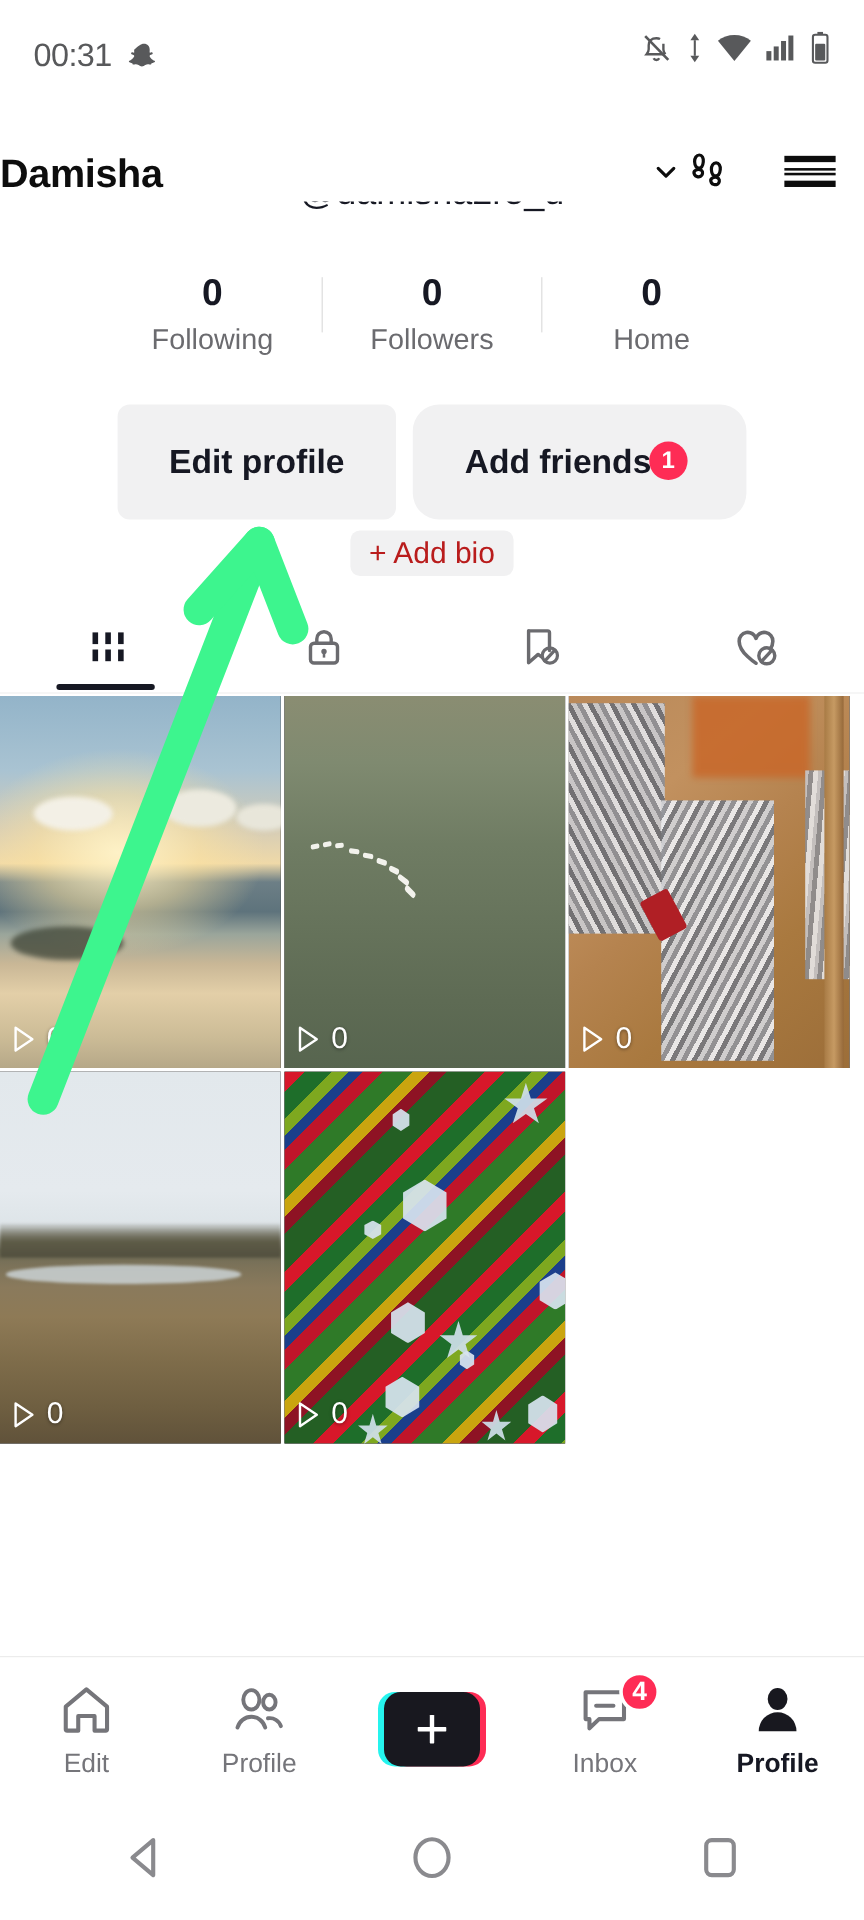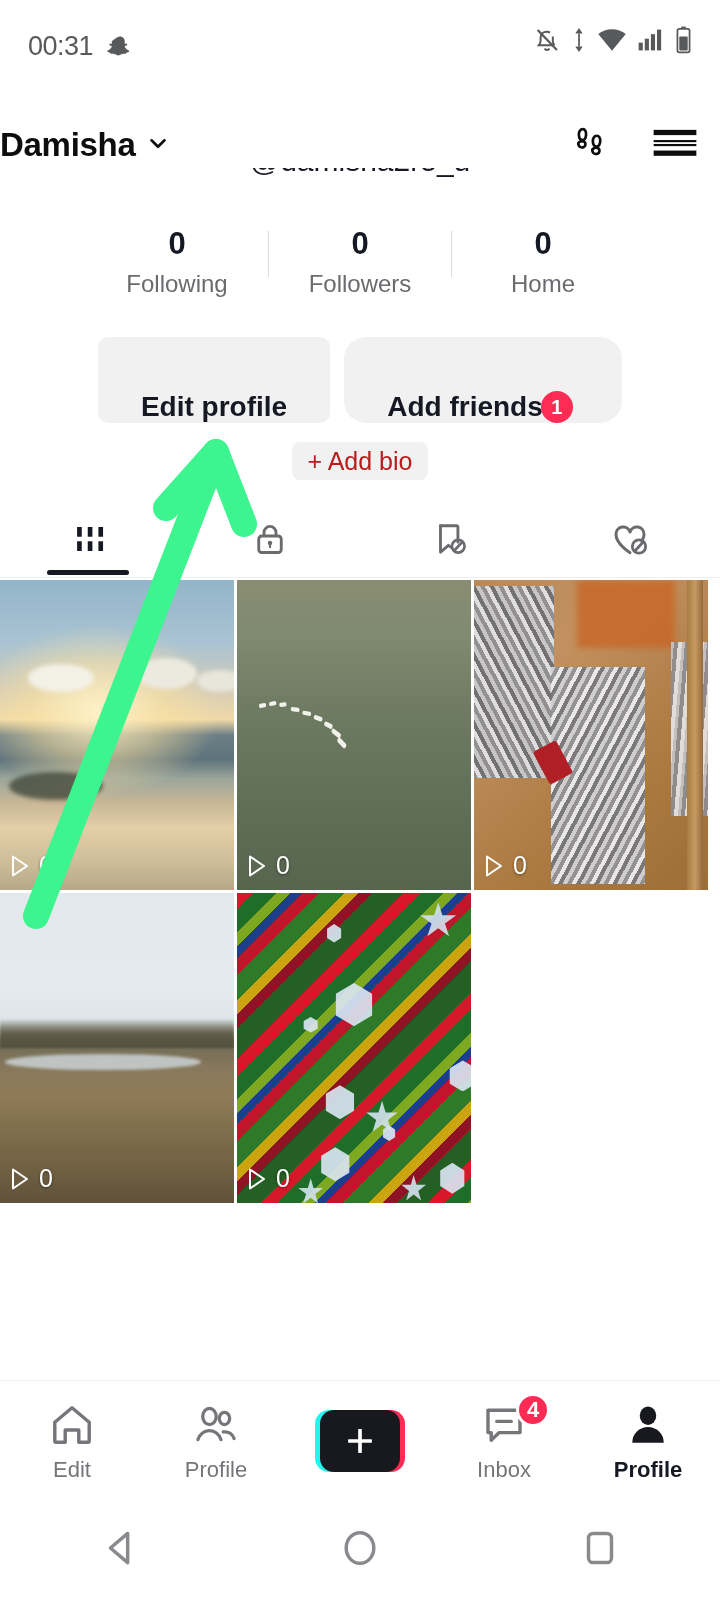--- a/index.html
+++ b/index.html
@@ -22,21 +22,21 @@
   .sb-right { display: flex; align-items: center; gap: 11px; }
   .sb-ico { display: block; }
 
   
   .appheader {
     position: absolute; top: 108px; left: 0; width: 720px; height: 74px;
     display: flex; align-items: center;
   }
   .hdr-title-wrap {
     position: absolute; left: 0; width: 568px; display: flex;
-    align-items: center; justify-content: flex-start; gap: 10px;
+    align-items: center; justify-content: space-between; gap: 10px;
   }
   .hdr-title { font-size: 33px; font-weight: bold; color: #0d0d0d; letter-spacing: -0.3px; }
   .hdr-right { position: absolute; right: 22px; display: flex; align-items: center; gap: 40px; }
 
   
   .username-clip {
     position: absolute; top: 168px; left: 0; width: 720px; height: 24px;
     overflow: hidden;
   }
   .username-text {
@@ -53,22 +53,22 @@
   .stat-num { font-size: 31px; font-weight: bold; color: #161823; line-height: 38px; }
   .stat-lbl { font-size: 24px; color: #6b6b6f; line-height: 38px; margin-top: 2px; }
   .stat-div { width: 1px; height: 46px; background: #dcdcdd; margin-top: 6px; }
 
   
   .actions {
     position: absolute; top: 337px; left: 0; width: 720px;
     display: flex; justify-content: center; gap: 14px;
   }
   .btn-grey {
-    background: #f1f1f2; border-radius: 10px; height: 86px;
-    display: flex; align-items: flex-end; justify-content: center;
+    background: #f1f1f2; border-radius: 10px; height: 96px;
+    display: flex; align-items: center; justify-content: center;
     font-size: 28px; font-weight: bold; color: #161823;
     position: relative;
   }
   .btn-edit { width: 232px; }
   .btn-friends { width: 278px; padding-right: 6px; border-radius: 22px; }
   .badge {
     background: #fe2c55; color: #fff; border-radius: 50%;
     width: 32px; height: 32px; font-size: 20px; font-weight: bold;
     display: flex; align-items: center; justify-content: center;
     margin-left: -2px; margin-top: -2px;

